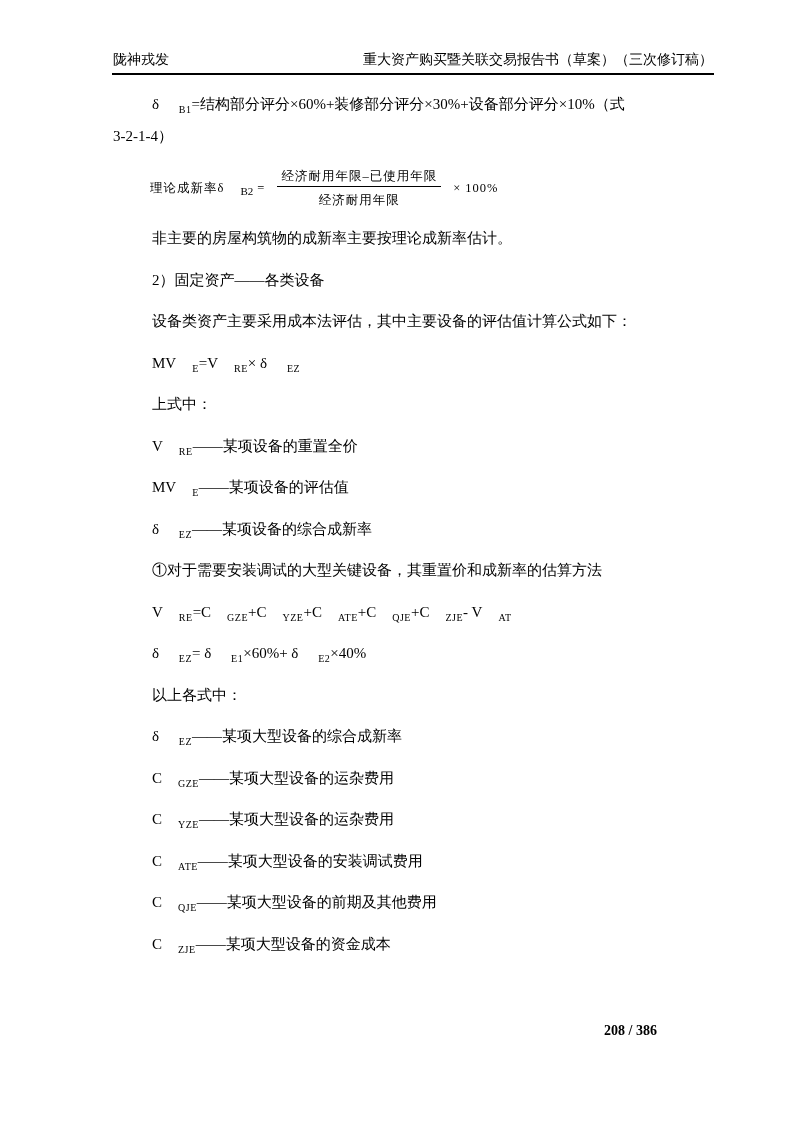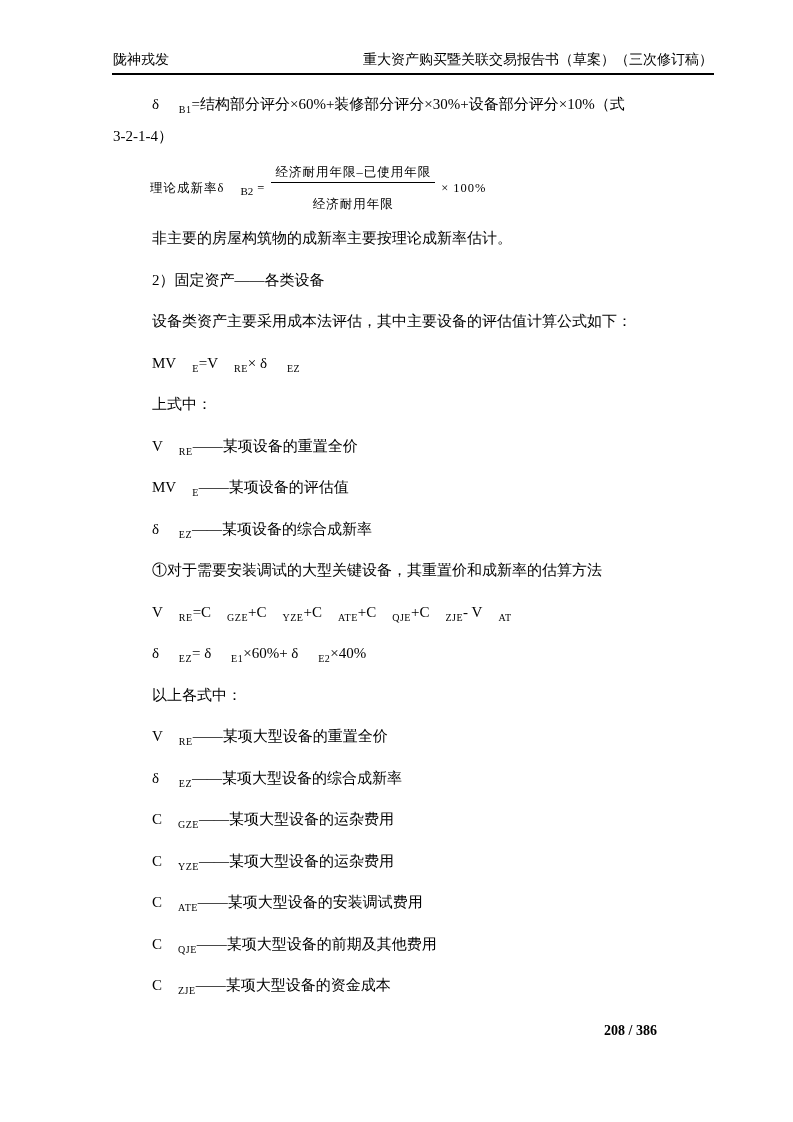--- a/index.html
+++ b/index.html
@@ -49,32 +49,32 @@
     height:40px;
     margin:0 0 20px 37px;
     display:flex;align-items:center;
     font-size:12.5px;
     letter-spacing:1px;
   }
   .formula sub{font-size:11px;letter-spacing:0;}
   .frac{
     display:inline-block;
     text-align:center;
-    margin:0 6px;
+    margin:0 12px;
     vertical-align:middle;
   }
   .frac .num{
     display:block;
     border-bottom:1px solid #000;
     padding:0 4px 1px 4px;
     line-height:17px;
   }
   .frac .den{
     display:block;
-    padding-top:13px;
+    padding-top:5px;
     line-height:17px;
   }
   
   .footer{
     position:absolute;top:1022px;right:136px;
     font-size:14px;font-weight:bold;line-height:18px;
   }
 </style>
 </head>
 <body>
@@ -104,21 +104,20 @@
     <p><span>设备类资产主要采用成本法评估，其中主要设备的评估值计算公式如下：</span></p>
     <p><span>MV</span><sub>E</sub><span>=V</span><sub>RE</sub><span>× δ </span><sub>EZ</sub></p>
     <p><span>上式中：</span></p>
     <p><span>V</span><sub>RE</sub><span>——某项设备的重置全价</span></p>
     <p><span>MV</span><sub>E</sub><span>——某项设备的评估值</span></p>
     <p><span>δ </span><sub>EZ</sub><span>——某项设备的综合成新率</span></p>
     <p><span>①对于需要安装调试的大型关键设备，其重置价和成新率的估算方法</span></p>
     <p><span>V</span><sub>RE</sub><span>=C</span><sub>GZE</sub><span>+C</span><sub>YZE</sub><span>+C</span><sub>ATE</sub><span>+C</span><sub>QJE</sub><span>+C</span><sub>ZJE</sub><span>- V</span><sub>AT</sub></p>
     <p><span>δ </span><sub>EZ</sub><span>= δ </span><sub>E1</sub><span>×60%+ δ </span><sub>E2</sub><span>×40%</span></p>
     <p><span>以上各式中：</span></p>
-    <p><span>V</span><sub>RE</sub><span>——某项大型设备的重置全价</span></p>
     <p><span>δ </span><sub>EZ</sub><span>——某项大型设备的综合成新率</span></p>
     <p><span>C</span><sub>GZE</sub><span>——某项大型设备的运杂费用</span></p>
     <p><span>C</span><sub>YZE</sub><span>——某项大型设备的运杂费用</span></p>
     <p><span>C</span><sub>ATE</sub><span>——某项大型设备的安装调试费用</span></p>
     <p><span>C</span><sub>QJE</sub><span>——某项大型设备的前期及其他费用</span></p>
     <p><span>C</span><sub>ZJE</sub><span>——某项大型设备的资金成本</span></p>
   </div>
 
   <div class="footer">
     <span>208 / 386</span>

